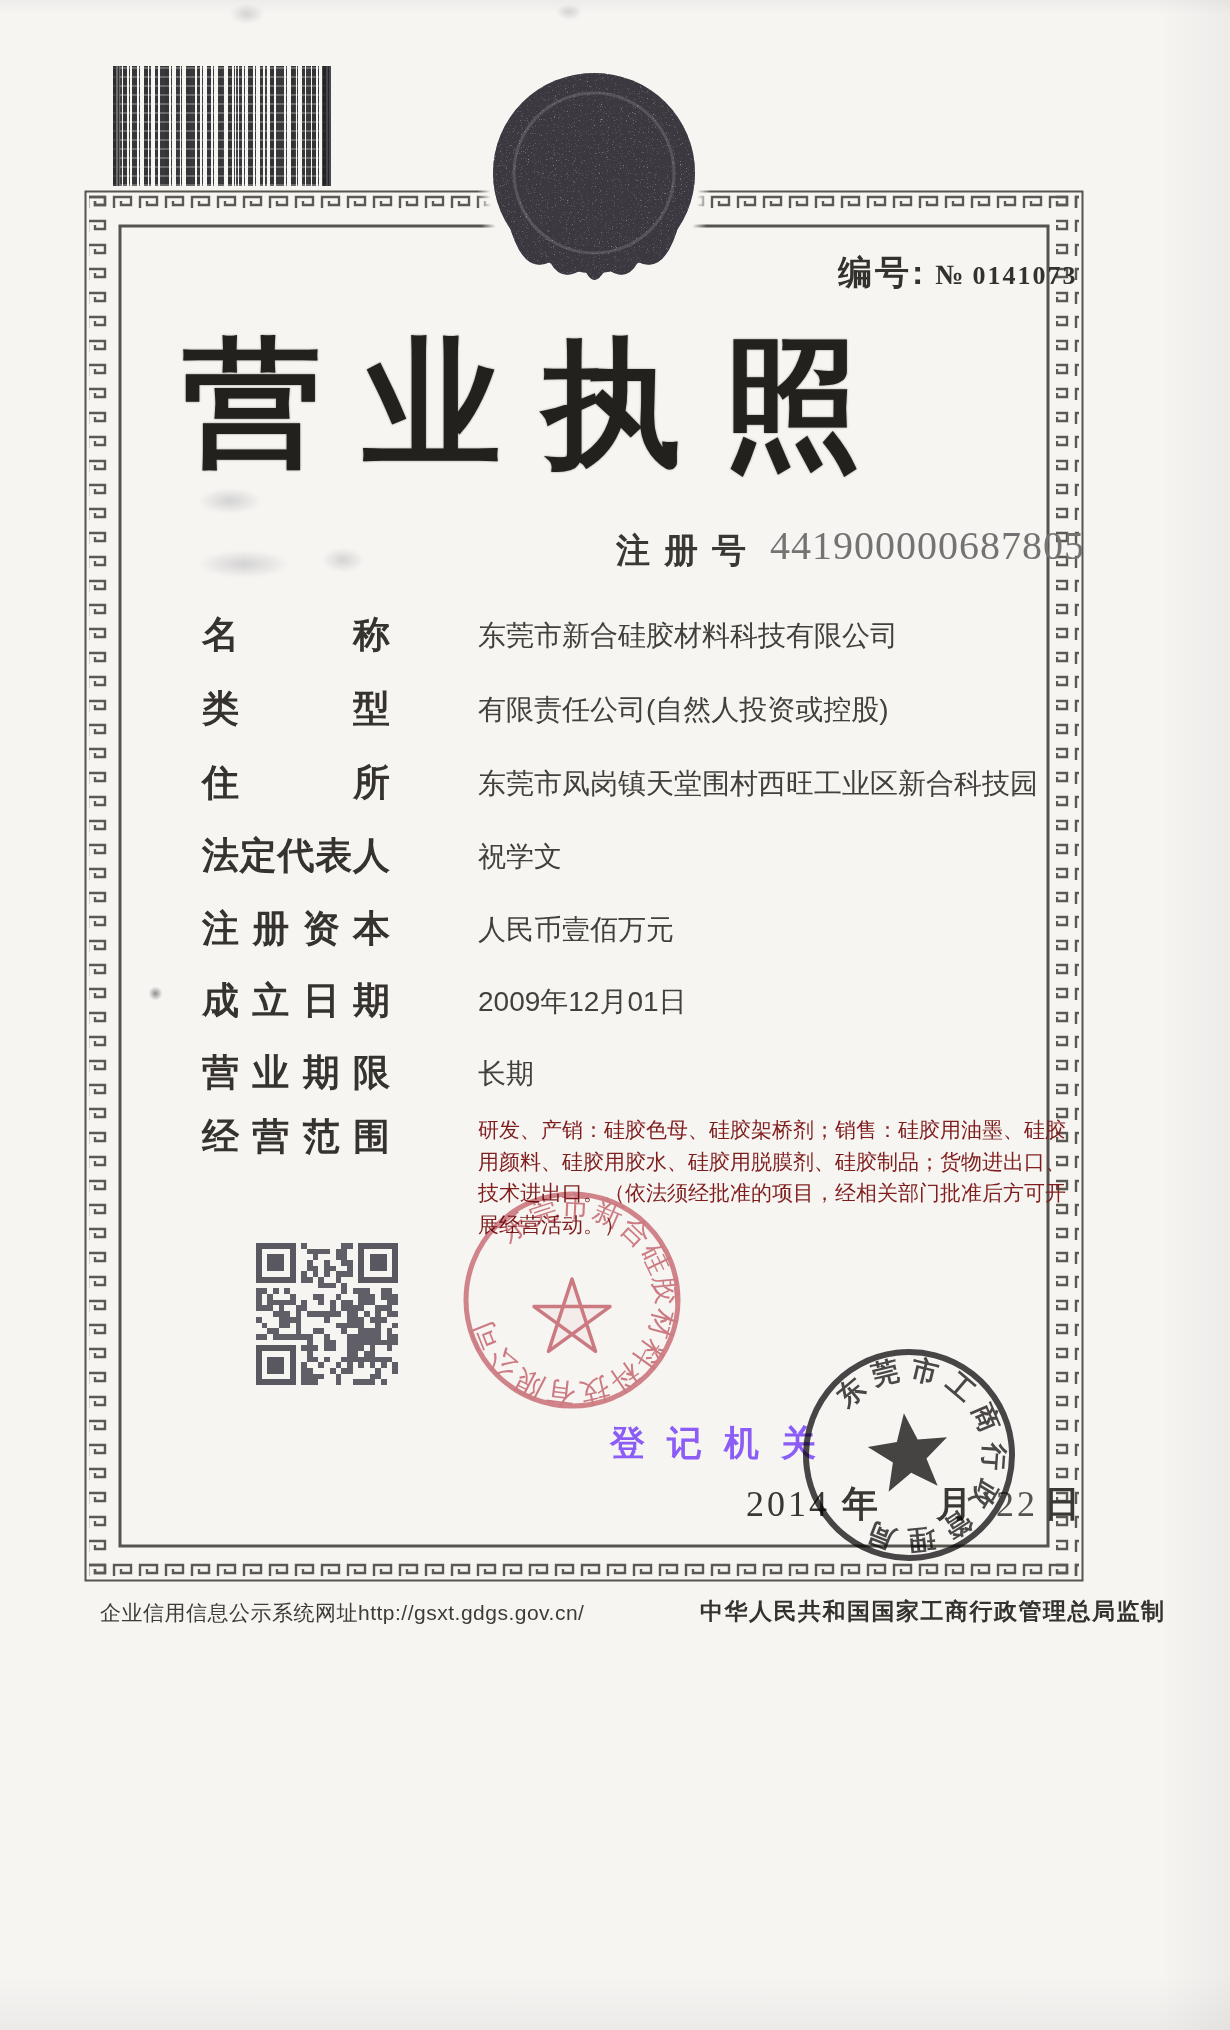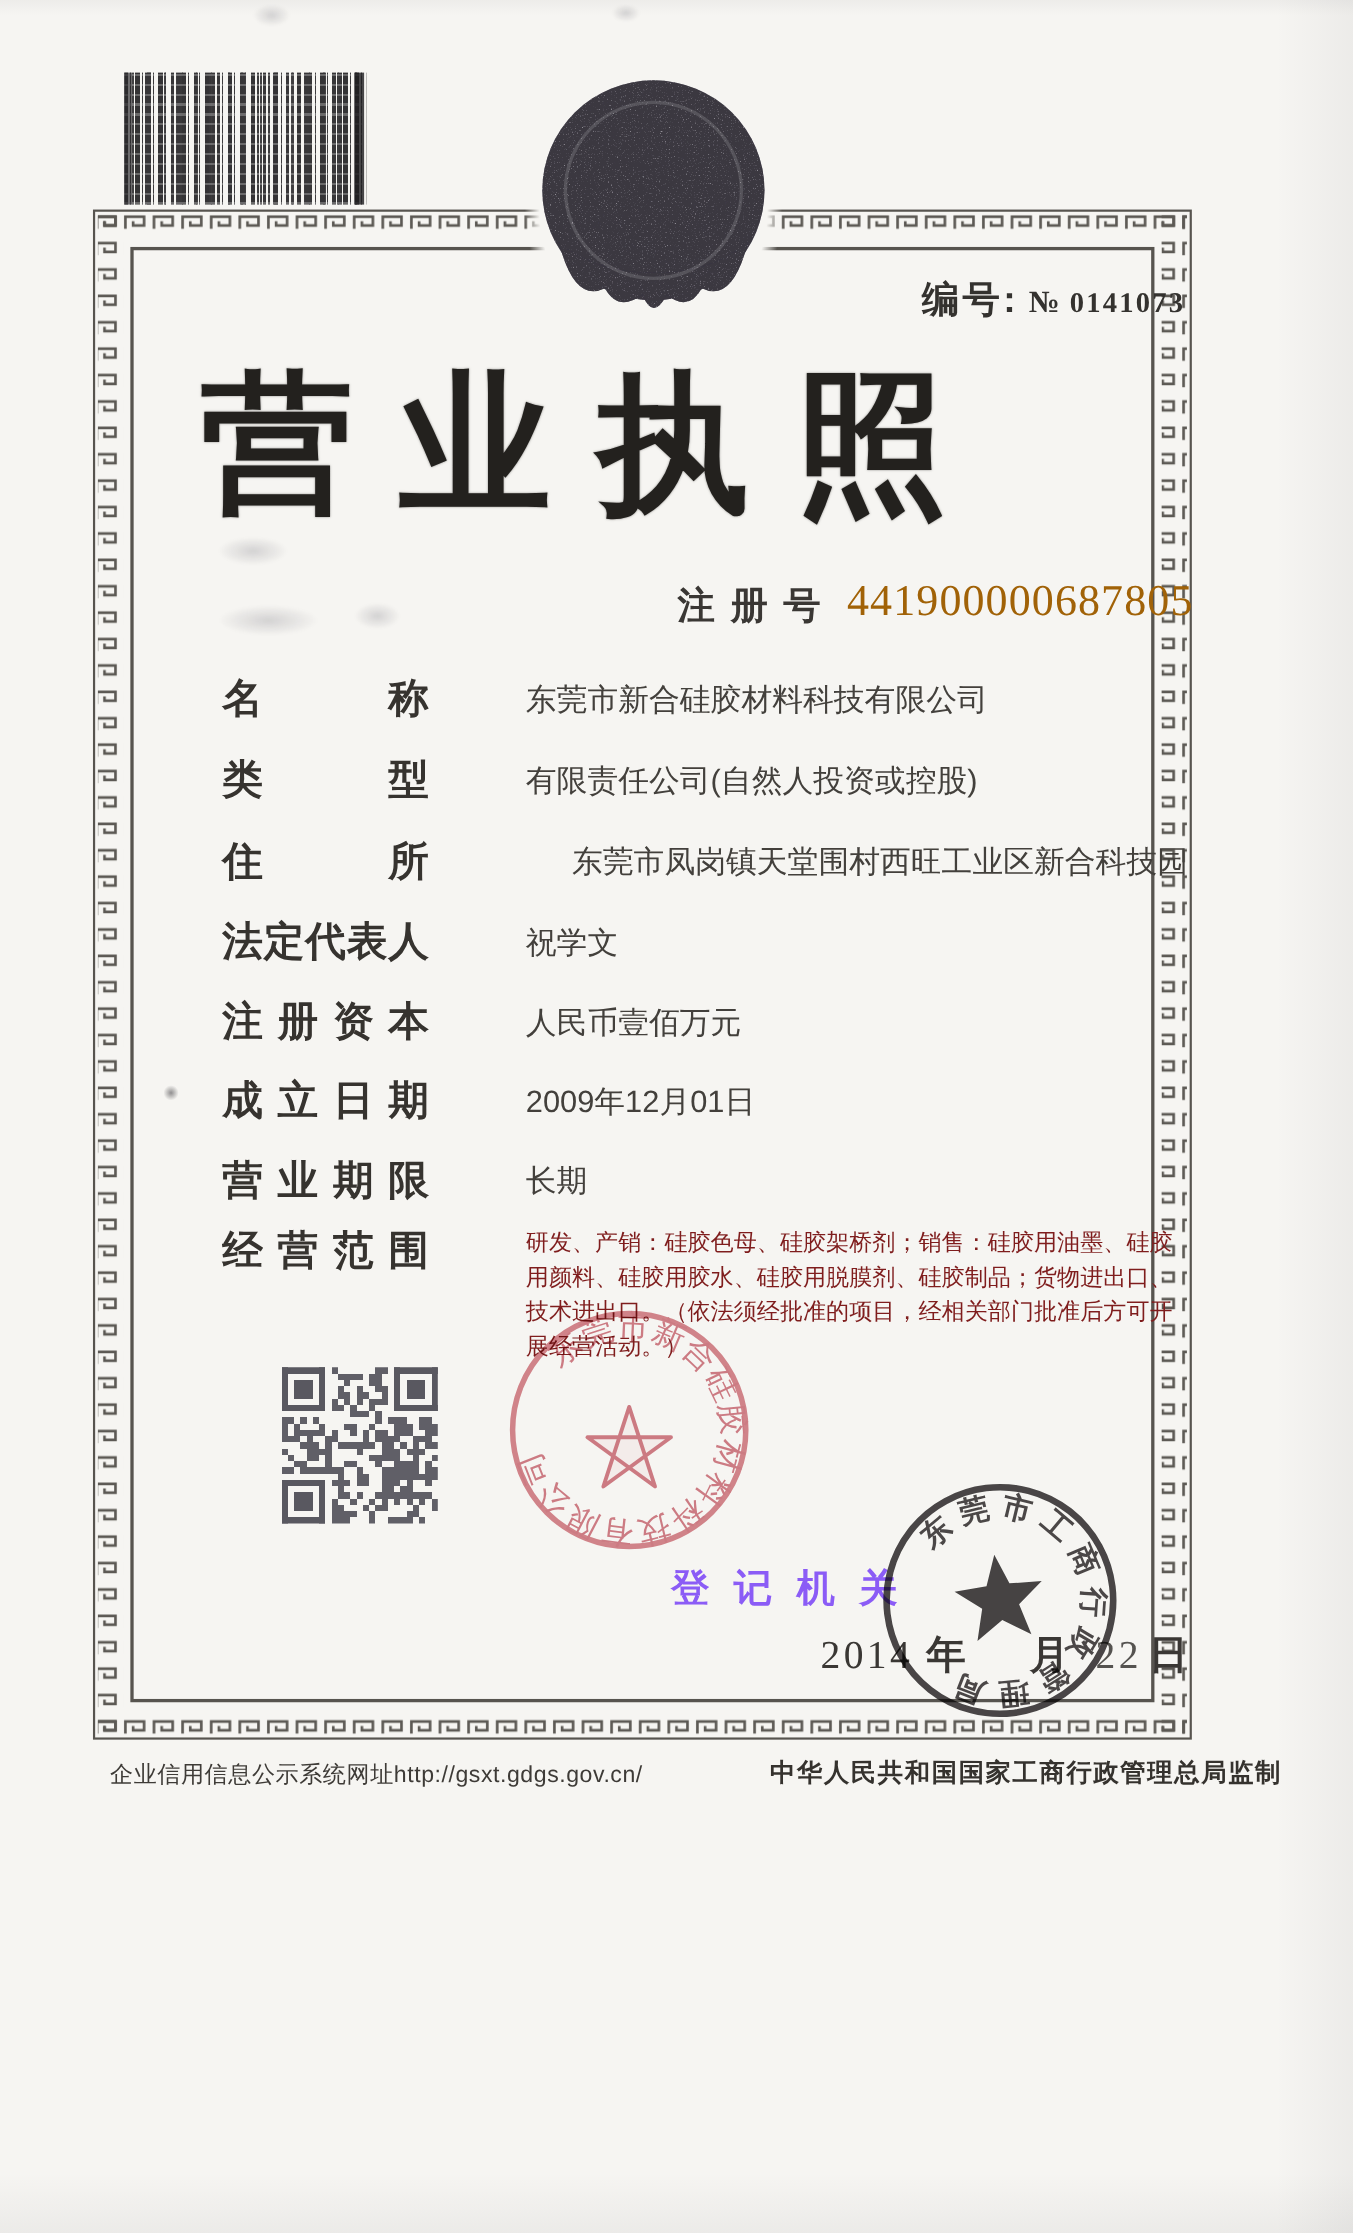--- a/index.html
+++ b/index.html
@@ -33,29 +33,29 @@
   .serial .s-no{font-size:28px;font-weight:700;font-family:"Liberation Serif",serif;}
   .serial .s-val{font-size:26px;font-family:"Liberation Serif",serif;letter-spacing:2px;font-weight:600;}
 
   .title{left:0;top:312px;width:1044px;text-align:center;font-size:138px;font-weight:900;
     letter-spacing:42px;text-indent:42px;color:#23211e;text-shadow:0 0 2px rgba(35,33,30,.55);
     font-family:"Liberation Sans",sans-serif;}
 
   .spread{text-align:justify;text-align-last:justify;text-justify:inter-character;}
 
   .regline-label{left:616px;top:528px;width:130px;font-size:34px;font-weight:600;color:#3a3734;}
-  .regline-value{left:770px;top:522px;font-size:40px;color:#a16207;font-family:"Liberation Serif",serif;letter-spacing:1px;}
+  .regline-value{left:770px;top:522px;font-size:40px;color:#737373;font-family:"Liberation Serif",serif;letter-spacing:1px;}
 
   .lbl{left:202px;width:188px;font-size:37px;font-weight:600;color:#36332f;font-family:"Liberation Serif",serif;}
   .val{left:478px;width:600px;font-size:28px;color:#43403c;}
   .val-scope{left:478px;width:592px;font-size:21px;line-height:1.5;color:#7f1d1d;}
 
   .r0{top:610px;} .r0v{top:617px;}
   .r1{top:684px;} .r1v{top:691px;}
-  .r2{top:758px;} .r2v{top:765px;margin-left:42px;}
+  .r2{top:758px;} .r2v{top:765px;}
   .r3{top:831px;} .r3v{top:838px;}
   .r4{top:904px;} .r4v{top:911px;}
   .r5{top:976px;} .r5v{top:983px;}
   .r6{top:1048px;}.r6v{top:1055px;}
   .r7{top:1112px;}.r7v{top:1114px;}
 
   .qr{left:256px;top:1243px;width:142px;height:142px;opacity:.88;filter:blur(.3px);}
 
   .seal-red{left:447px;top:1175px;width:250px;height:250px;opacity:.8;mix-blend-mode:multiply;}
   .seal-black{left:792px;top:1338px;width:234px;height:234px;opacity:.9;mix-blend-mode:multiply;transform:rotate(-7deg);}

